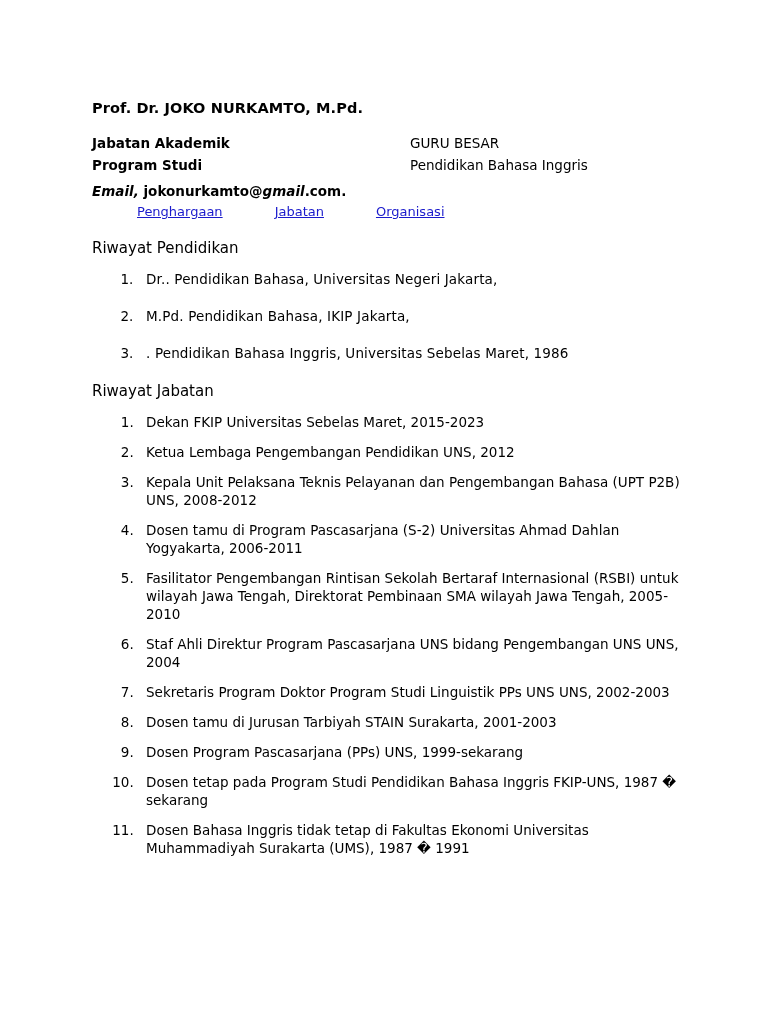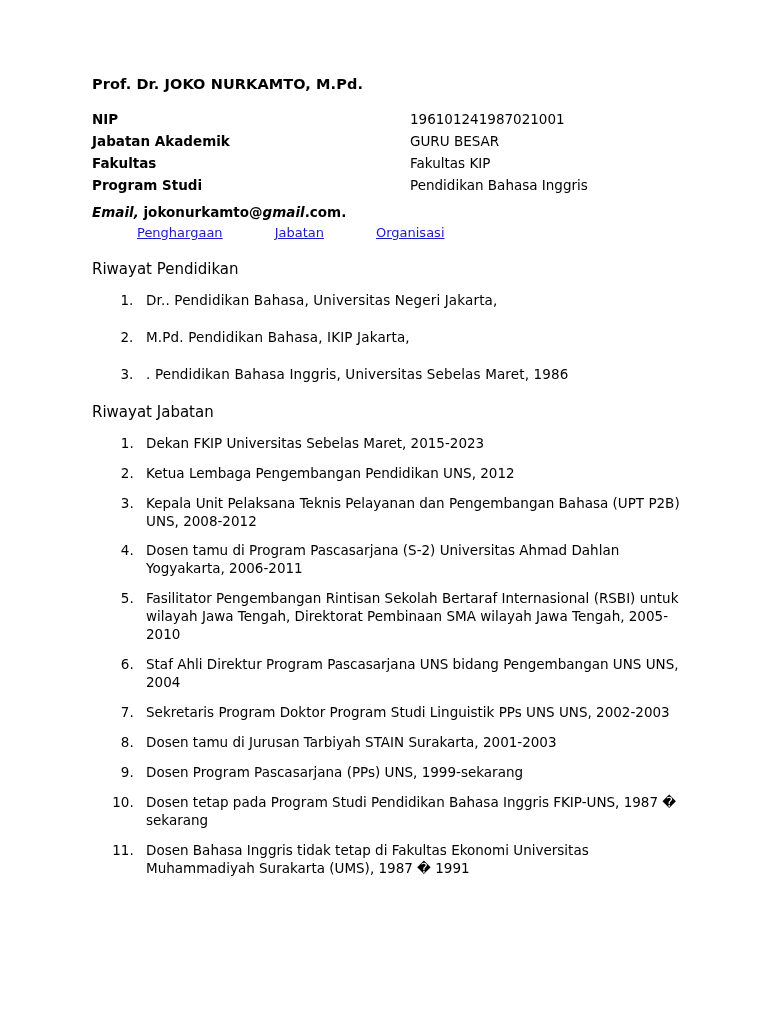--- a/index.html
+++ b/index.html
@@ -12,21 +12,21 @@
     height: 1024px;
     font-family: "DejaVu Sans", sans-serif;
     color: #000000;
     -webkit-font-smoothing: antialiased;
   }
   .page {
     position: relative;
     width: 768px;
     height: 1024px;
     box-sizing: border-box;
-    padding: 76px 88px 0 92px;
+    padding: 100px 88px 0 92px;
   }
   .doc-title {
     font-weight: bold;
     font-size: 14.5px;
     letter-spacing: 0.1px;
     margin: 0 0 18px 0;
     font-family: "DejaVu Sans", sans-serif;
   }
   table.meta {
     border-collapse: collapse;
@@ -98,30 +98,22 @@
 </head>
 <body>
 
 <div class="page">
 
   <div class="doc-title">Prof. Dr. JOKO NURKAMTO, M.Pd.</div>
 
   <table class="meta">
     <tbody>
       <tr>
-        <td class="label">NIP</td>
-        <td class="value">196101241987021001</td>
-      </tr>
-      <tr>
         <td class="label">Jabatan Akademik</td>
         <td class="value">GURU BESAR</td>
-      </tr>
-      <tr>
-        <td class="label">Fakultas</td>
-        <td class="value">Fakultas KIP</td>
       </tr>
       <tr>
         <td class="label">Program Studi</td>
         <td class="value">Pendidikan Bahasa Inggris</td>
       </tr>
     </tbody>
   </table>
 
   <div class="email-line">
     <span class="em-label">Email,</span><span class="em-mid"> jokonurkamto@</span><span class="em-dom">gmail</span><span class="em-mid">.com.</span>

